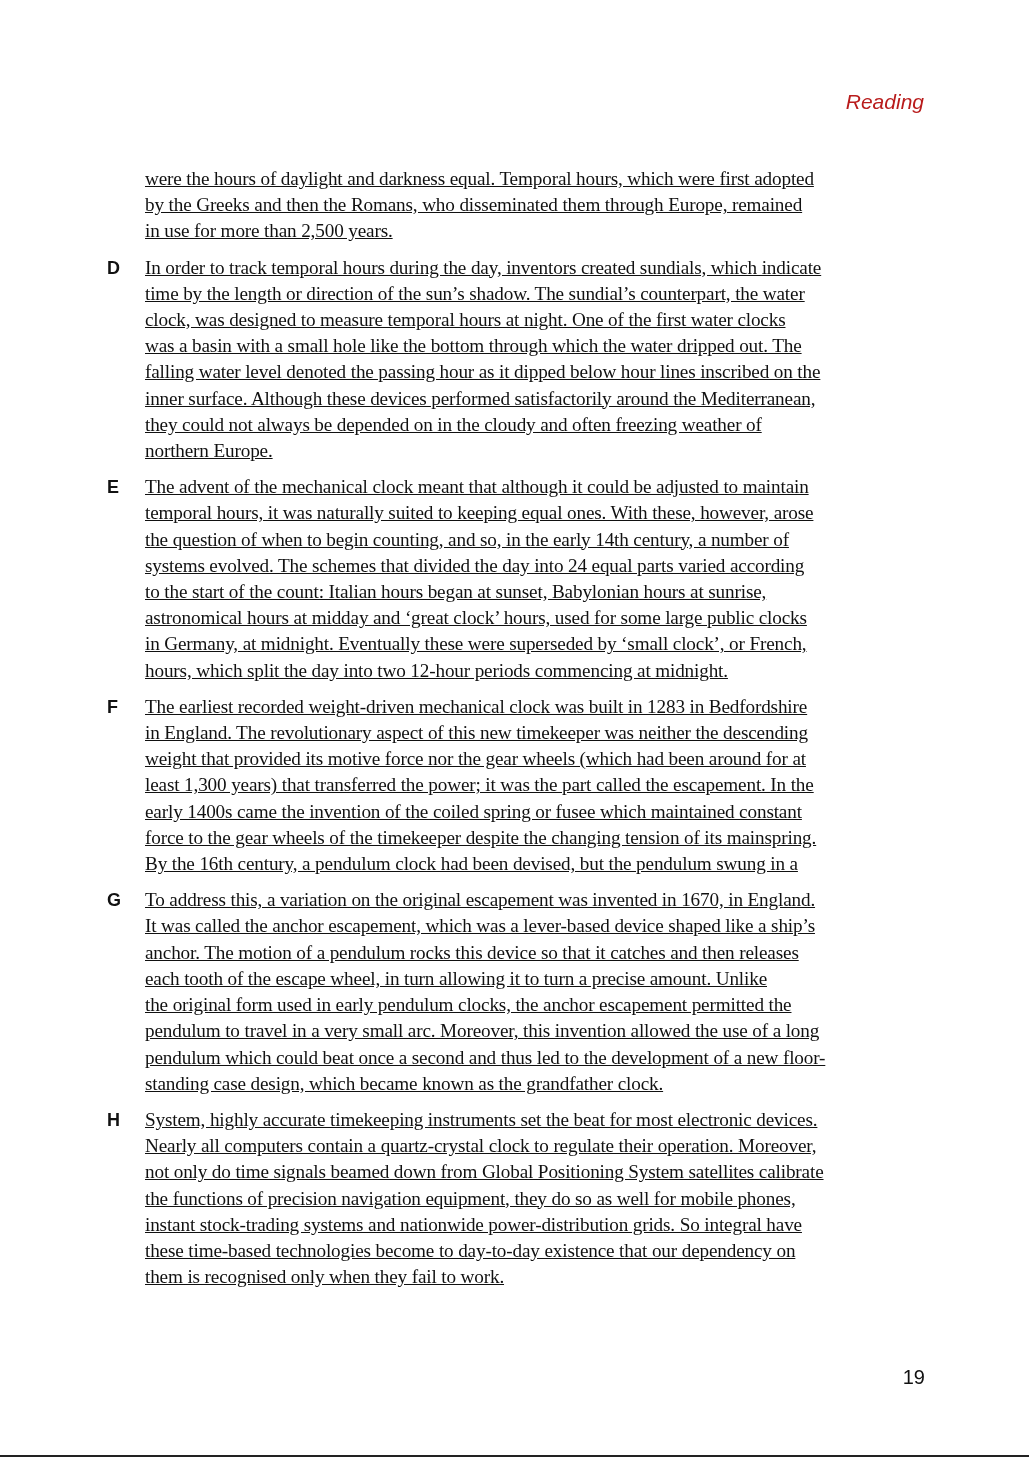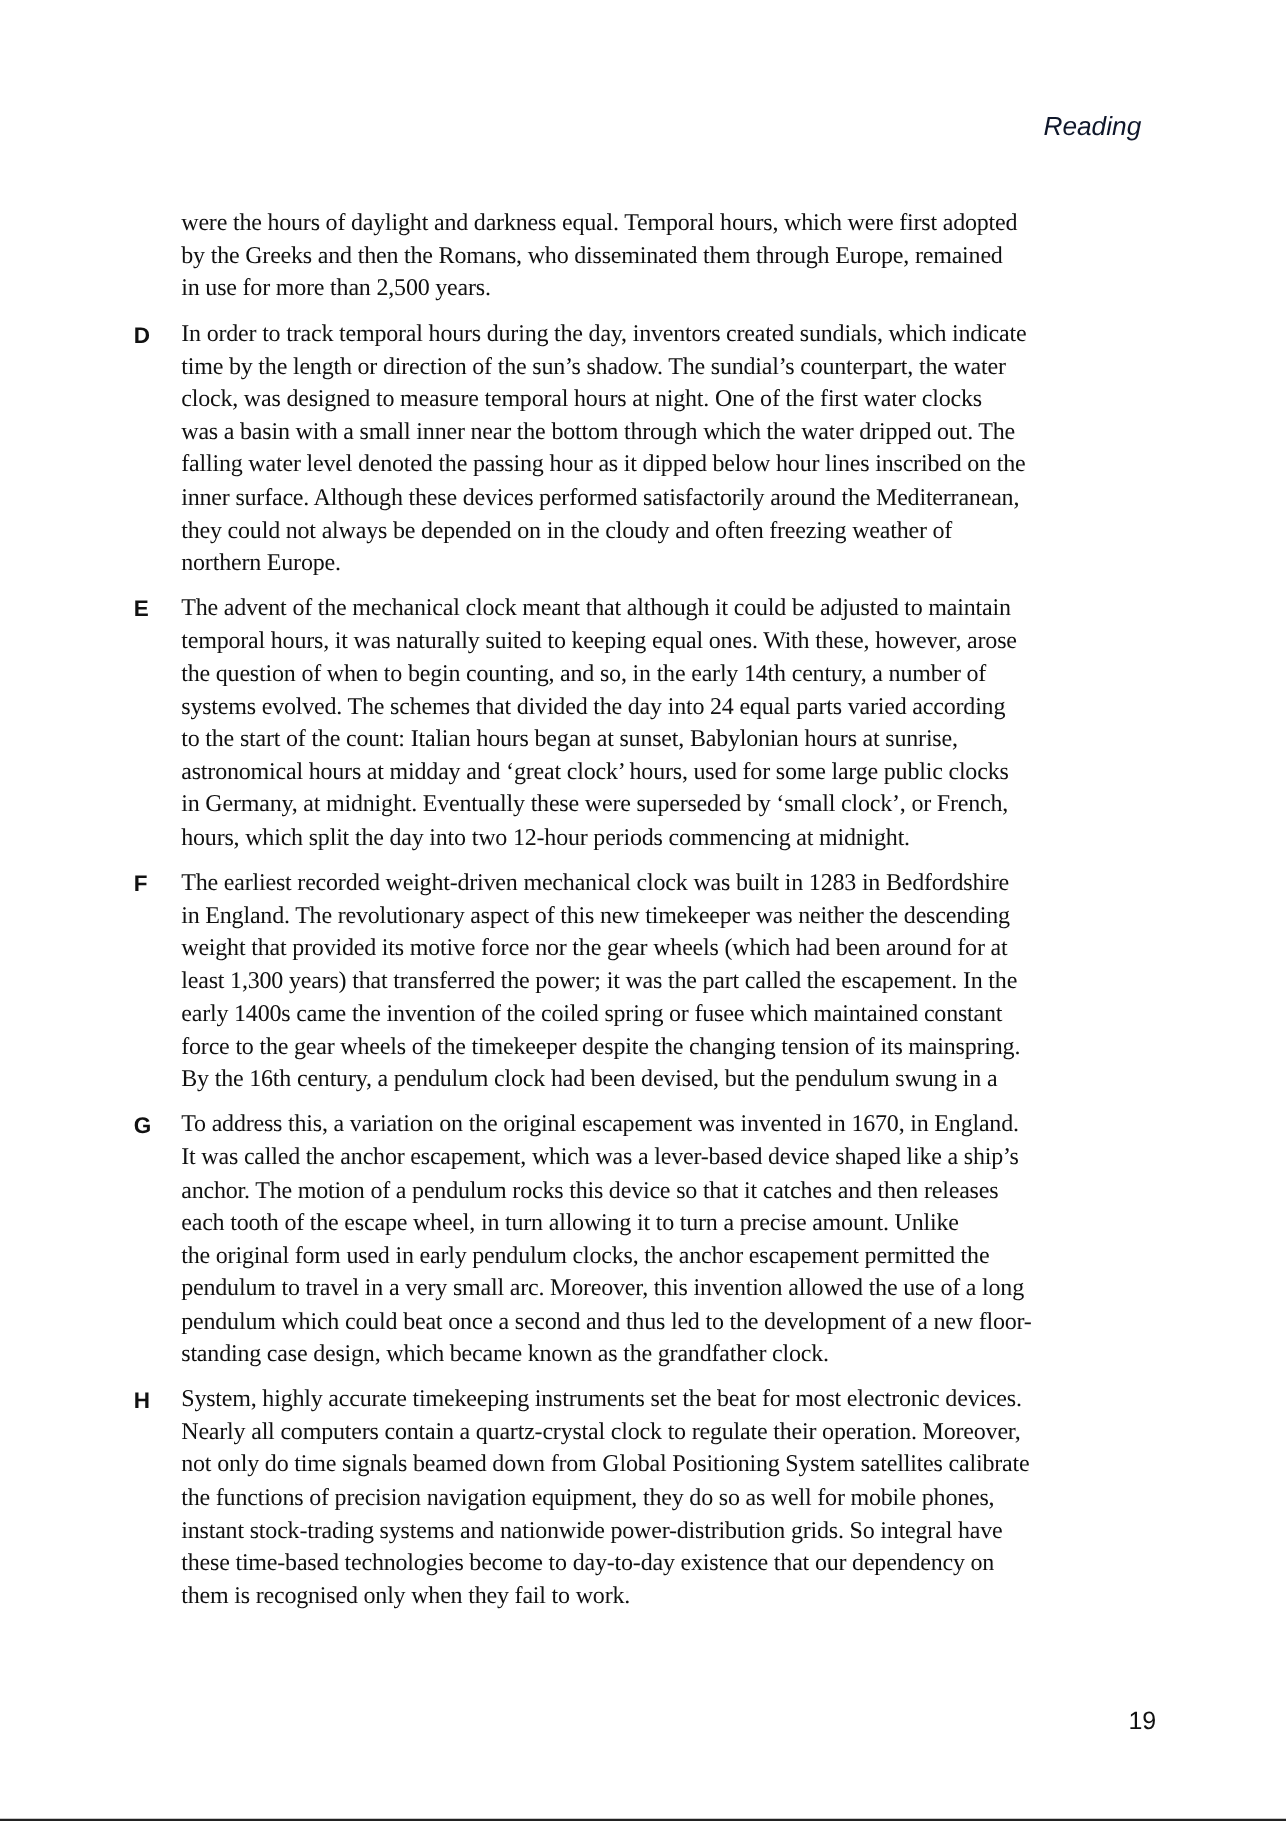--- a/index.html
+++ b/index.html
@@ -1,33 +1,33 @@
 <!DOCTYPE html>
 <html><head>
 <meta charset="utf-8">
 <style>
   html, body { margin: 0; padding: 0; background: #ffffff; }
   body { width: 1029px; height: 1457px; position: relative; overflow: hidden; }
   .header-title {
-    position: absolute; right: 116px; top: 90px;
+    position: absolute; right: 105px; top: 90px;
     font-family: "Liberation Sans", sans-serif; font-style: italic;
-    font-size: 21px; color: #0f172a;
+    font-size: 21px; color: #b91c1c;
   }
   .content {
     position: absolute; left: 107px; top: 166px; width: 822px;
     font-family: "Liberation Serif", serif; font-size: 19.2px;
     line-height: 26.2px; color: #111;
   }
   .para { position: relative; padding-left: 38px; margin: 0 0 10px 0; letter-spacing: -0.15px; }
   .para-letter {
     position: absolute; left: 0; top: 0;
     font-family: "Liberation Sans", sans-serif; font-weight: bold;
     font-size: 18px; color: #111;
   }
-  .line { display: block; white-space: nowrap; }
+  .line { display: block; white-space: nowrap; text-decoration: underline; }
   .page-number {
     position: absolute; right: 104px; top: 1366px;
     font-family: Liberation Sans, sans-serif; font-size: 20px; color: #111;
   }
   .bottom-rule {
     position: absolute; left: 0; right: 0; bottom: 0; height: 2px; background: #222;
   }
 </style>
 </head>
 <body>
@@ -38,21 +38,21 @@
     <div class="para">
       <span class="line">were the hours of daylight and darkness equal. Temporal hours, which were first adopted</span>
       <span class="line">by the Greeks and then the Romans, who disseminated them through Europe, remained</span>
       <span class="line">in use for more than 2,500 years.</span>
     </div>
     <div class="para">
       <span class="para-letter">D</span>
       <span class="line">In order to track temporal hours during the day, inventors created sundials, which indicate</span>
       <span class="line">time by the length or direction of the sun’s shadow. The sundial’s counterpart, the water</span>
       <span class="line">clock, was designed to measure temporal hours at night. One of the first water clocks</span>
-      <span class="line">was a basin with a small inner near the bottom through which the water dripped out. The</span>
+      <span class="line">was a basin with a small hole like the bottom through which the water dripped out. The</span>
       <span class="line">falling water level denoted the passing hour as it dipped below hour lines inscribed on the</span>
       <span class="line">inner surface. Although these devices performed satisfactorily around the Mediterranean,</span>
       <span class="line">they could not always be depended on in the cloudy and often freezing weather of</span>
       <span class="line">northern Europe.</span>
     </div>
     <div class="para">
       <span class="para-letter">E</span>
       <span class="line">The advent of the mechanical clock meant that although it could be adjusted to maintain</span>
       <span class="line">temporal hours, it was naturally suited to keeping equal ones. With these, however, arose</span>
       <span class="line">the question of when to begin counting, and so, in the early 14th century, a number of</span>

